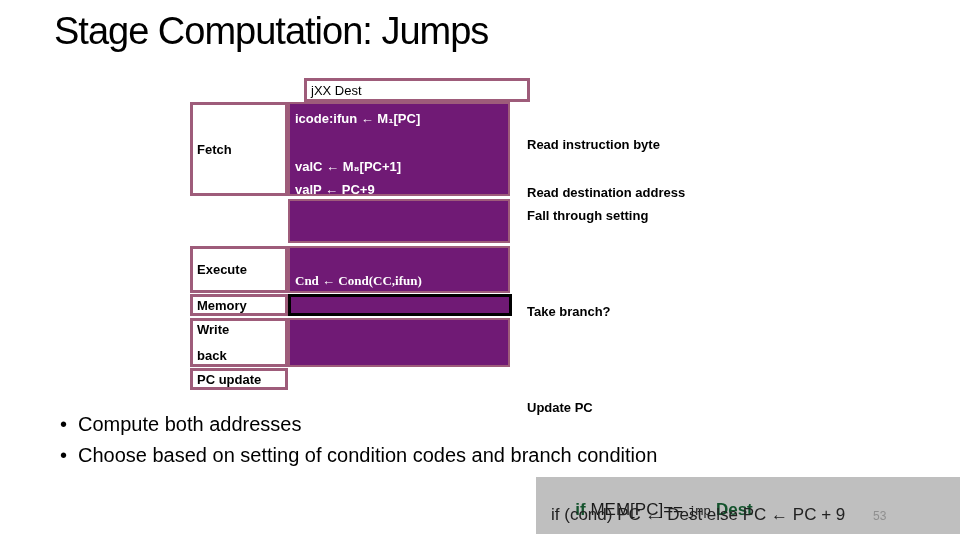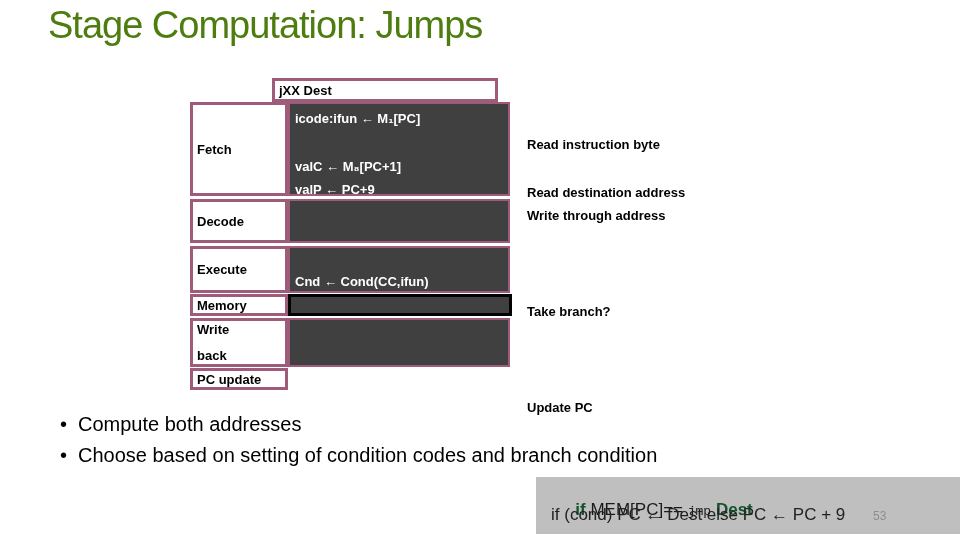--- a/index.html
+++ b/index.html
@@ -1,51 +1,51 @@
 <!DOCTYPE html>
 <html><head>
 <meta charset="utf-8">
 <style>
   html,body{margin:0;padding:0;}
   body{width:960px;height:540px;background:#ffffff;position:relative;overflow:hidden;
        font-family:"Liberation Sans","DejaVu Sans",sans-serif;}
   .slide{position:absolute;inset:0;}
 
   
-  .title{position:absolute;left:46px;top:2px;margin:2px;font-size:38px;font-weight:400;
-         color:#4d7c0f;letter-spacing:-1px;}
+  .title{position:absolute;left:46px;top:2px;margin:8px;font-size:38px;font-weight:400;
+         color:#000000;letter-spacing:-1px;}
 
   
-  .hdr-box{position:absolute;left:272px;top:78px;width:216px;height:18px;background:#fff;
-           border:3px solid #9e5c7a;font-weight:bold;font-size:13px;line-height:19px;
+  .hdr-box{position:absolute;left:304px;top:78px;width:216px;height:18px;background:#fff;
+           border:3px solid #9e5c7a;font-weight:normal;font-size:13px;line-height:19px;
            padding-left:4px;color:#000;}
 
   
   .stage{position:absolute;left:190px;width:88px;background:#fff;border:3px solid #9e5c7a;
          font-weight:bold;font-size:13px;color:#000;display:flex;align-items:center;
          padding-left:4px;}
   .st-fetch{top:102px;height:88px;}
   .st-decode{top:199px;height:38px;}
   .st-execute{top:246px;height:41px;}
   .st-memory{top:294px;height:16px;}
   .st-writeback{top:318px;height:43px;align-items:center;}
   .st-writeback span{white-space:pre-line;line-height:26px;padding-top:1px;}
   .st-pcupdate{top:368px;height:16px;}
 
   
-  .gray{position:absolute;left:288px;width:218px;background:#404040;border:2px solid #9e5c7a;}
+  .gray{position:absolute;left:288px;width:218px;background:#701a75;border:2px solid #9e5c7a;}
   .g-fetch{top:102px;height:90px;}
   .g-decode{top:199px;height:40px;}
   .g-execute{top:246px;height:43px;}
   .g-memory{top:294px;height:16px;border:3px solid #000;}
   .g-writeback{top:318px;height:45px;}
   .g-pcupdate{top:368px;height:18px;}
   .comp{position:absolute;left:5px;color:#fff;font-weight:bold;font-size:13px;white-space:nowrap;}
   .c-f0{top:7px;} .c-f1{top:55px;} .c-f2{top:78px;}
-  .c-ex{bottom:2px;}
+  .c-ex{bottom:2px;font-family:Liberation Serif, serif;}
   .c-pc{top:1px;}
 
   
   .ann{position:absolute;left:527px;font-weight:bold;font-size:13px;color:#000;white-space:nowrap;margin-top:28px;}
   .a0{top:109px;}.a1{top:157px;}.a2{top:180px;}.a3{top:276px;}.a4{top:372px;}
 
   
   .bullets{position:absolute;left:60px;top:413px;font-size:20px;color:#000;}
   .bullet-row{display:flex;line-height:23px;margin-bottom:8px;}
   .bullet-glyph{width:18px;flex:none;}
@@ -66,23 +66,20 @@
 
   <h1 class="title">Stage Computation: Jumps</h1>
 
   <div class="hdr-box">
     <span>jXX Dest</span>
   </div>
 
   <div class="stage st-fetch">
     <span>Fetch</span>
   </div>
-  <div class="stage st-decode">
-    <span>Decode</span>
-  </div>
   <div class="stage st-execute">
     <span>Execute</span>
   </div>
   <div class="stage st-memory">
     <span>Memory</span>
   </div>
   <div class="stage st-writeback">
     <span>Write
 back</span>
   </div>
@@ -97,21 +94,21 @@
   </div>
   <div class="gray g-decode"></div>
   <div class="gray g-execute">
     <span class="comp c-ex">Cnd ← Cond(CC,ifun)</span>
   </div>
   <div class="gray g-memory"></div>
   <div class="gray g-writeback"></div>
 
   <div class="ann a0">Read instruction byte</div>
   <div class="ann a1">Read destination address</div>
-  <div class="ann a2">Write through address</div>
+  <div class="ann a2">Fall through setting</div>
   <div class="ann a3">Take branch?</div>
   <div class="ann a4">Update PC</div>
 
   <div class="bullets">
     <div class="bullet-row">
       <span class="bullet-glyph">•</span>
       <span>Compute both addresses</span>
     </div>
     <div class="bullet-row">
       <span class="bullet-glyph">•</span>

